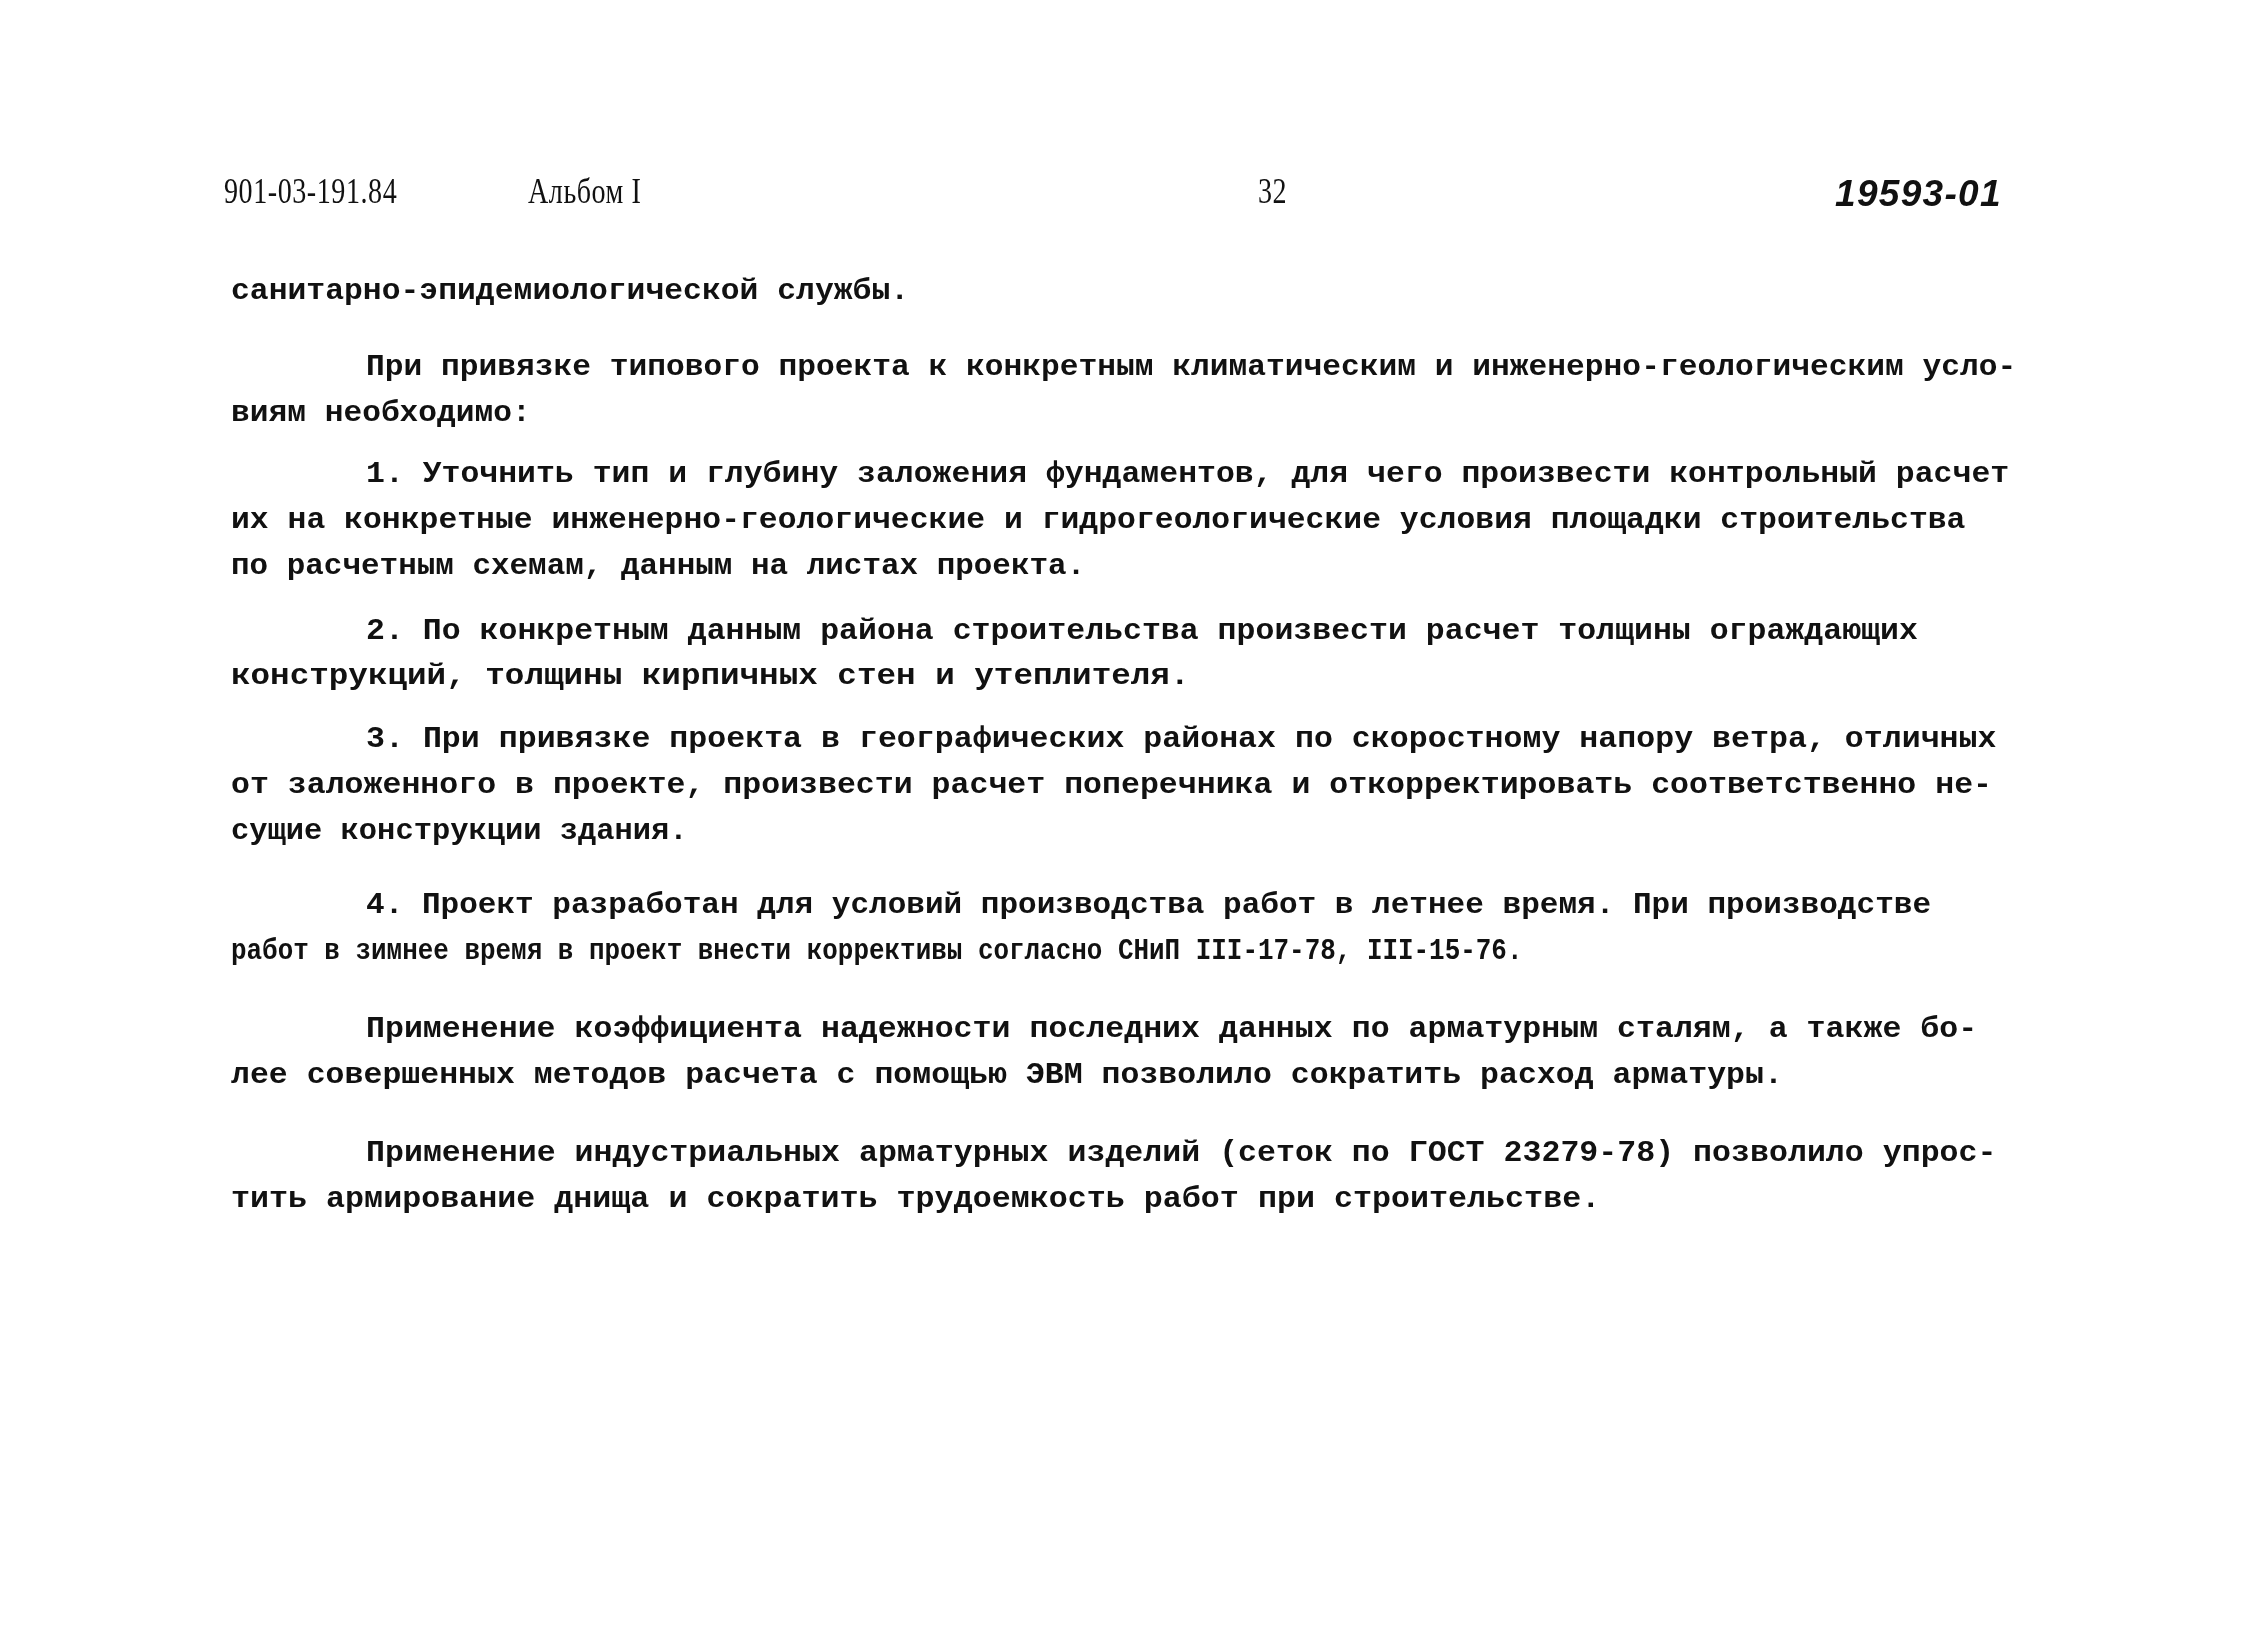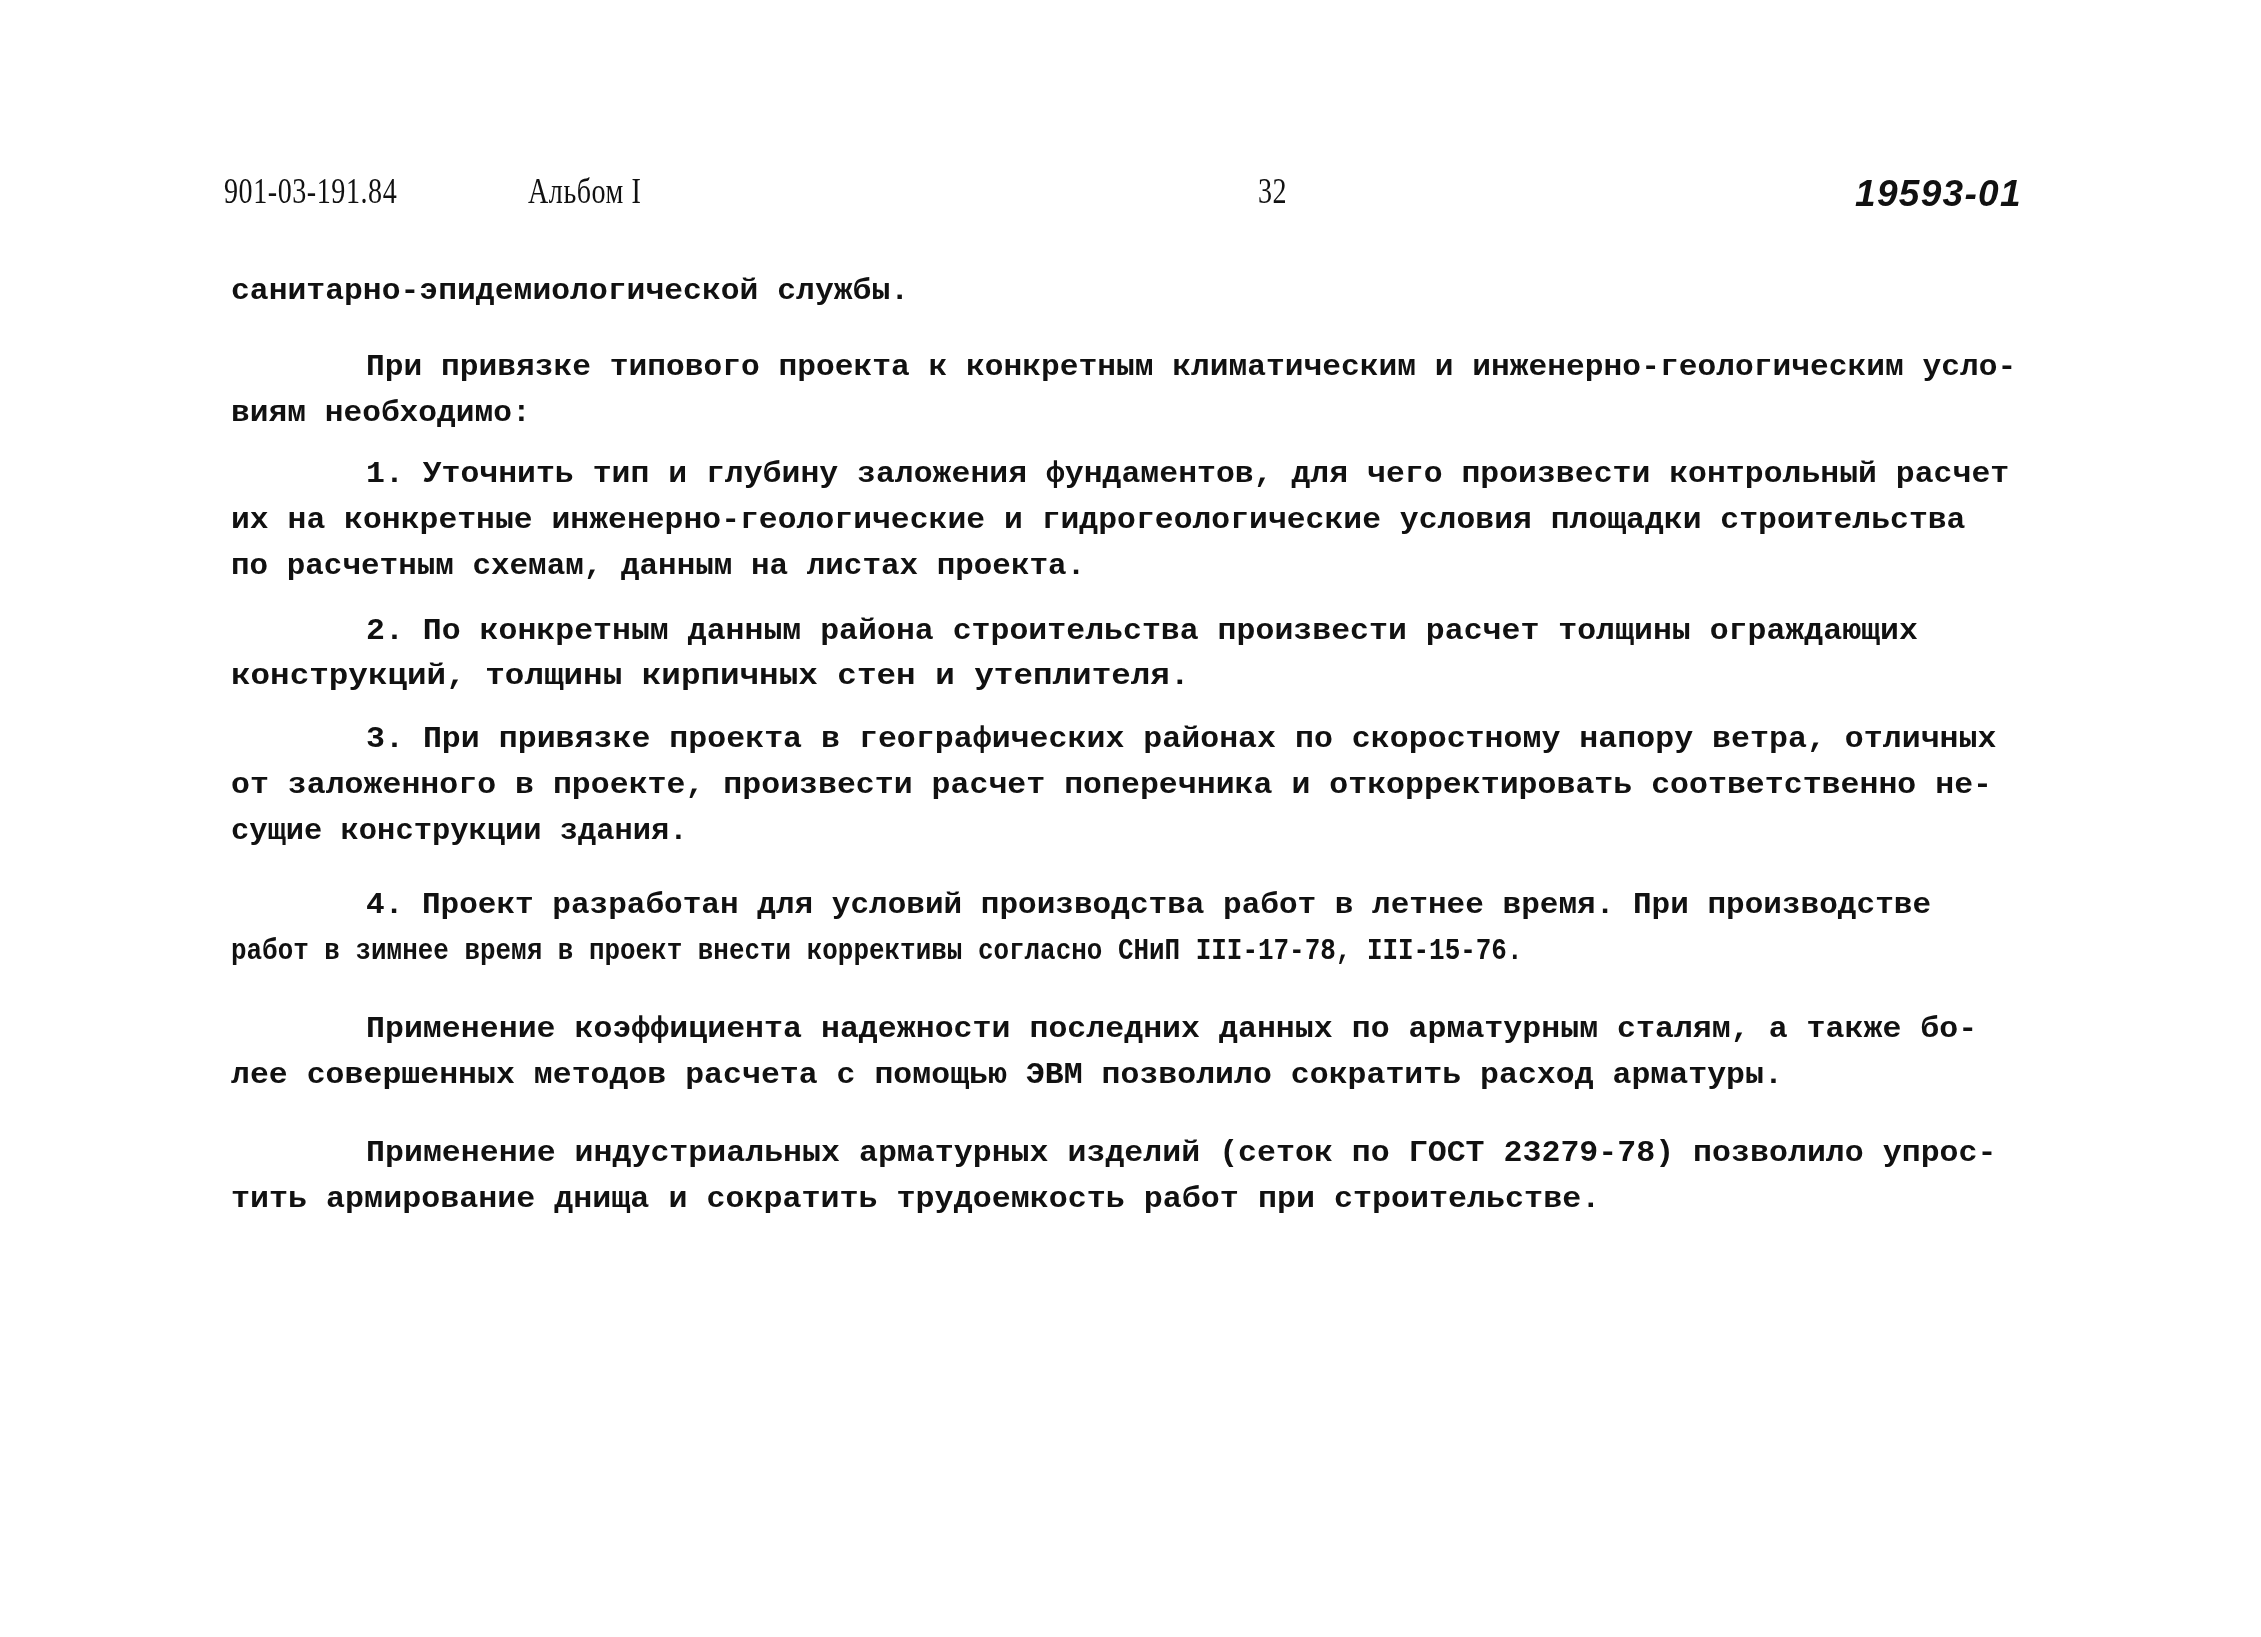--- a/index.html
+++ b/index.html
@@ -34,21 +34,20 @@
     .hdr-page { left: 1258px; }
     .hdr-code {
       position: absolute;
       top: 173px;
       left: 1835px;
       font-size: 37px;
       font-style: italic;
       font-weight: bold;
       font-family: "Liberation Sans", "DejaVu Sans", sans-serif;
       letter-spacing: 1.3px;
-      margin-left: 20px;
     }
     .line {
       position: absolute;
       left: 231px;
       white-space: nowrap;
       font-family: "Liberation Mono", "DejaVu Sans Mono", monospace;
       font-size: 30px;
       font-weight: bold;
       letter-spacing: 0px;
       transform-origin: left top;

